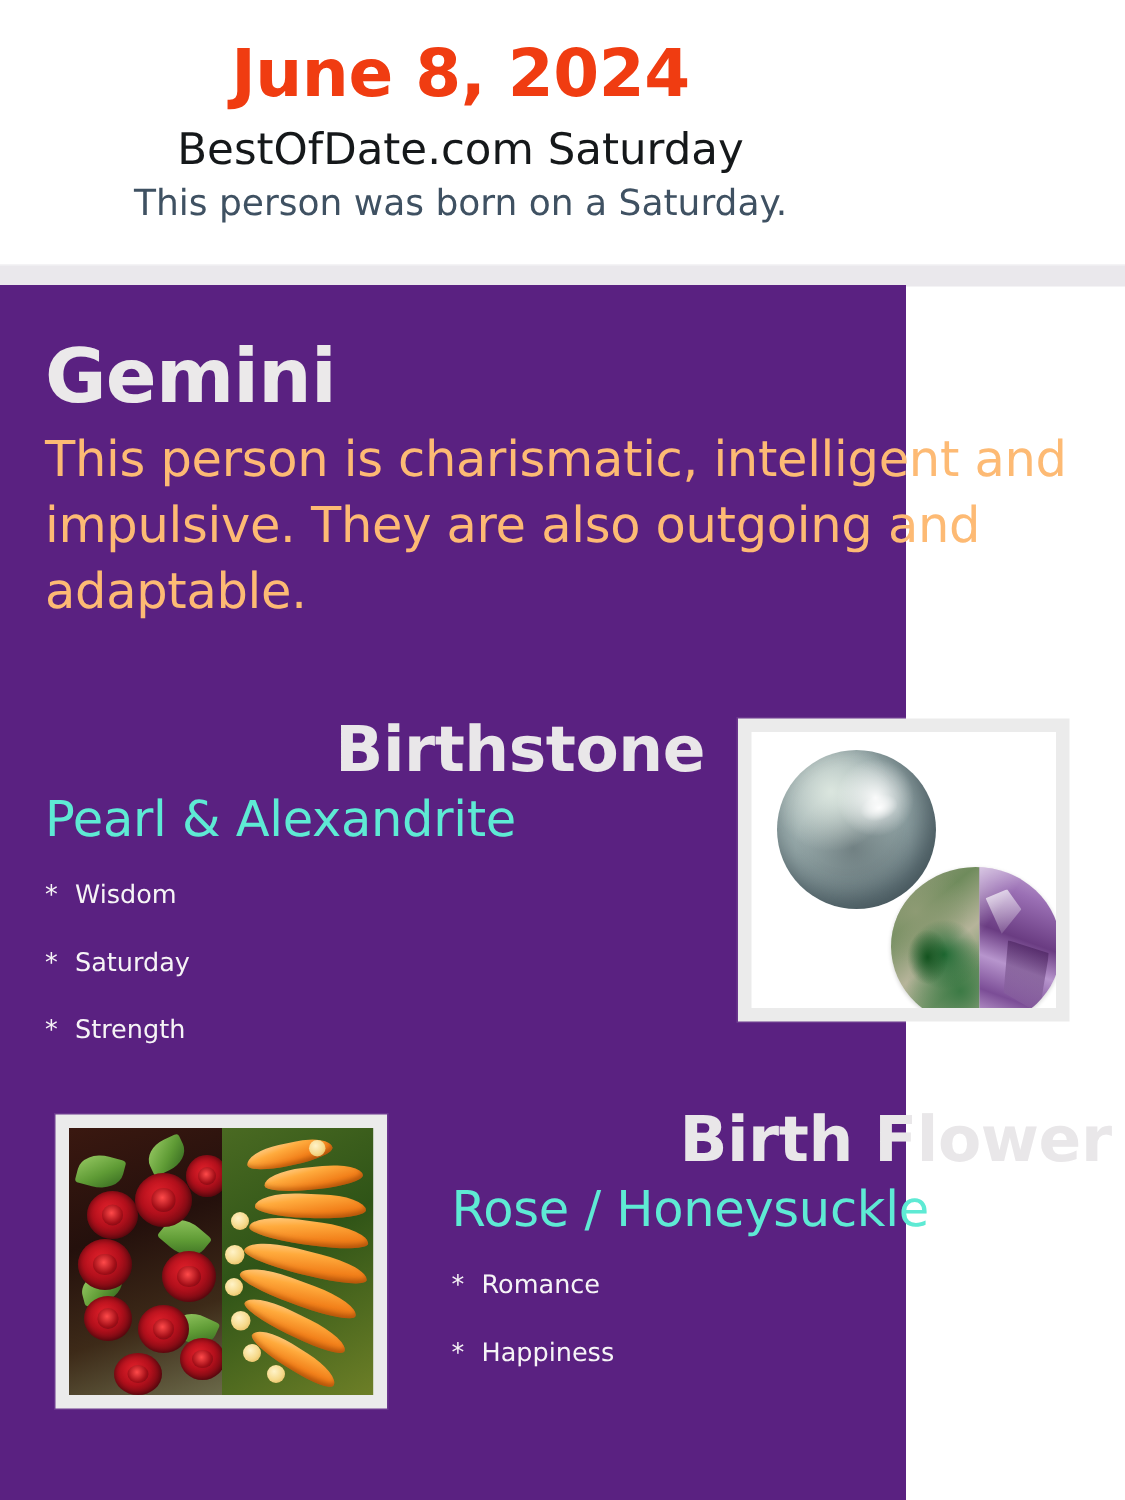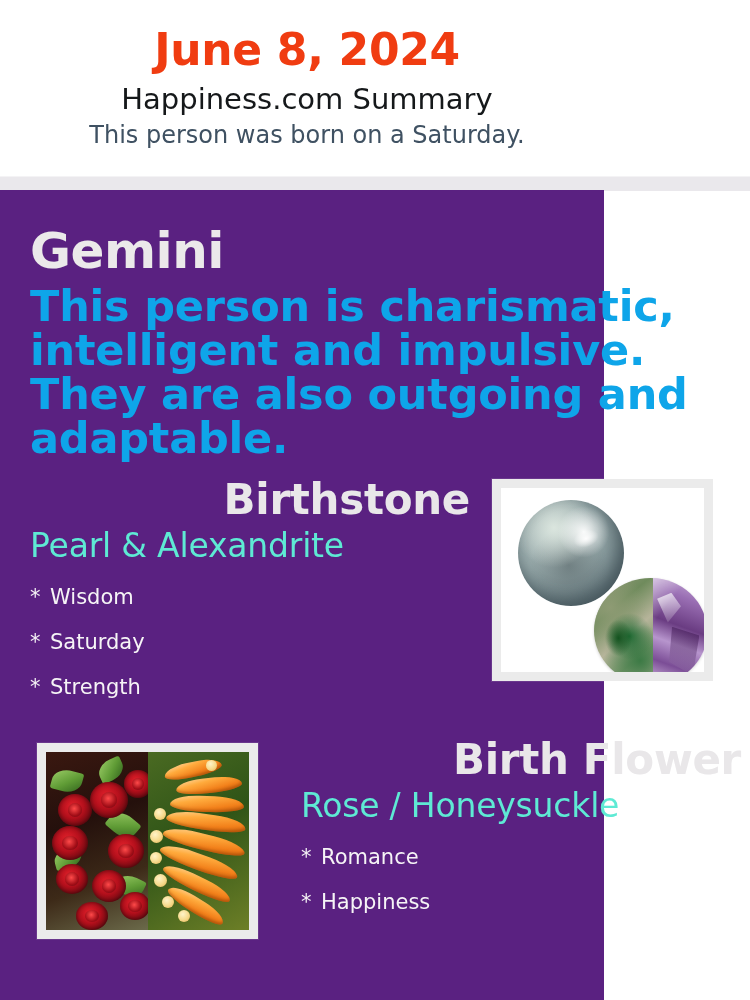--- a/index.html
+++ b/index.html
@@ -85,23 +85,23 @@
   }
   .sign-name {
     font-size: 50px;
     font-weight: 700;
     color: #ebe9ea;
     line-height: 58px;
     margin: 0;
     letter-spacing: -0.5px;
   }
   .sign-desc {
-    font-size: 43px;
-    font-weight: 700;
-    color: #0ea5e9;
+    font-size: 33px;
+    font-weight: 400;
+    color: #fdba74;
     line-height: 44px;
     margin: 4px 0 0 0;
     letter-spacing: -0.2px;
   }
 
   
   .stone-block {
     position: absolute;
     left: 30px;
     top: 285px;
@@ -123,21 +123,21 @@
     line-height: 42px;
     margin: 0;
     letter-spacing: -0.2px;
   }
   .trait-list {
     list-style: none;
     margin: 8px 0 0 0;
     padding: 0;
   }
   .trait-list li {
-    font-size: 21px;
+    font-size: 17px;
     font-weight: 400;
     color: #f6f4f6;
     line-height: 45px;
     white-space: nowrap;
   }
   .trait-star {
     display: inline-block;
     width: 20px;
   }
 
@@ -290,21 +290,21 @@
     background: radial-gradient(circle at 40% 35%, #fff3c8 0%, #f6d98a 55%, #dfae4f 100%);
   }
 </style>
 </head>
 <body>
 
 <div class="page">
 
   <div class="header">
     <div class="date-title">June 8, 2024</div>
-    <div class="site-summary">Happiness.com Summary</div>
+    <div class="site-summary">BestOfDate.com Saturday</div>
     <div class="born-line">This person was born on a Saturday.</div>
   </div>
   <div class="header-rule"></div>
 
   <div class="body-panel">
 
     <div class="sign-block">
       <div class="sign-name">Gemini</div>
       <div class="sign-desc">This person is charismatic, intelligent and impulsive. They are also outgoing and adaptable.</div>
     </div>

